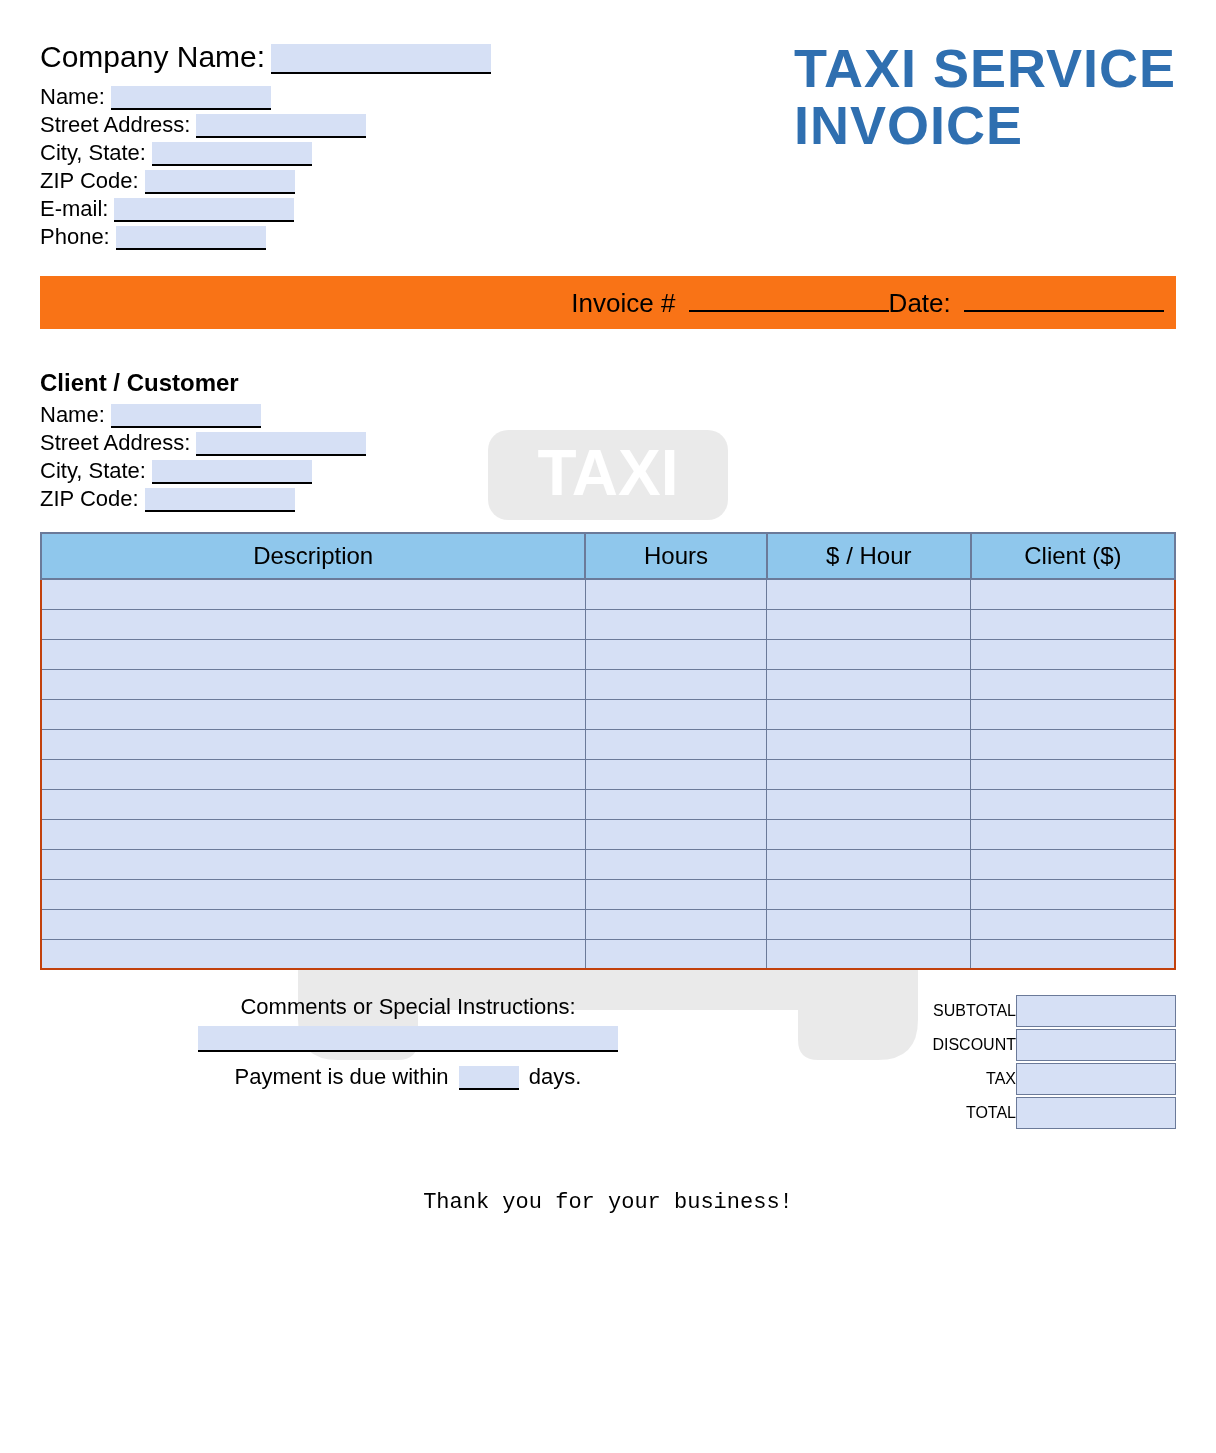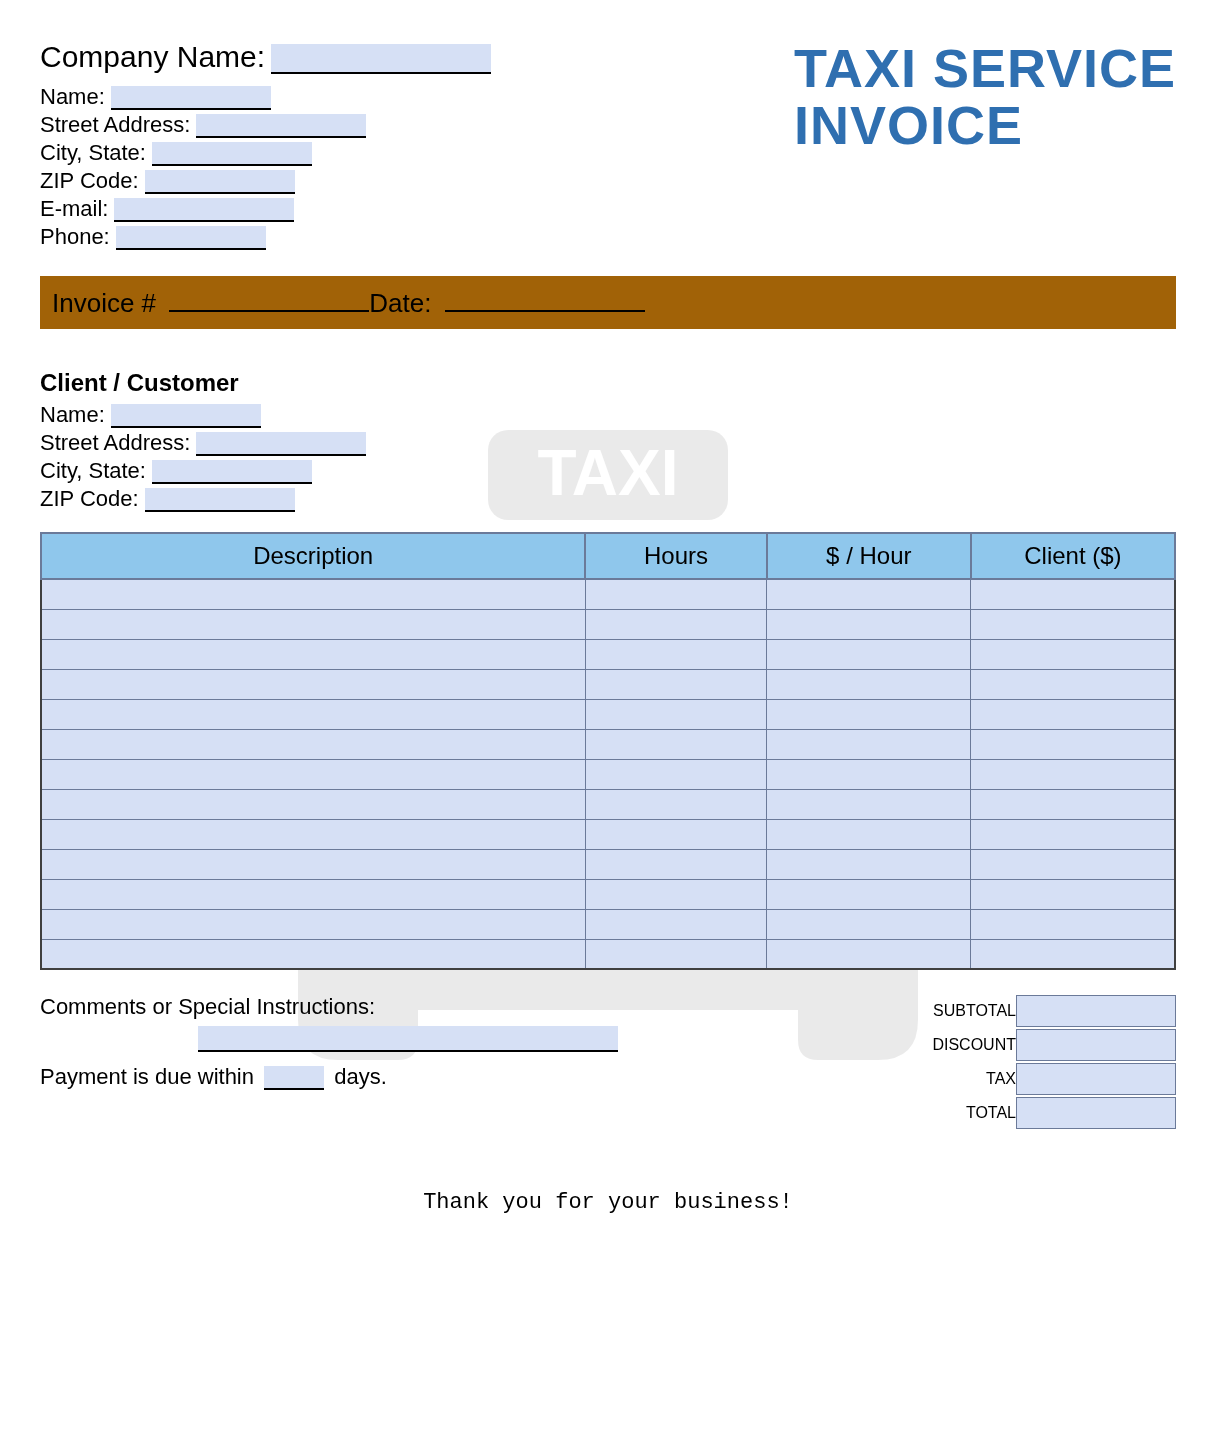--- a/index.html
+++ b/index.html
@@ -36,56 +36,56 @@
   .field-fill-lg { height: 30px; }
   .title-block {
     text-align: left;
     color: #2f6fb0;
     font-weight: bold;
     font-size: 54px;
     line-height: 1.05;
     letter-spacing: 1px;
   }
   .invoice-bar {
-    background: #a16207;
+    background: #f97316;
     margin-top: 24px;
     padding: 10px 12px;
     font-size: 26px;
     display: flex;
-    justify-content: flex-start;
+    justify-content: flex-end;
     align-items: flex-end;
   }
   .invoice-bar .field-fill { background: transparent; border-bottom: 2px solid #000; height: 26px; width: 200px; }
   .client-block { margin-top: 40px; font-size: 22px; }
   .client-heading { font-weight: bold; font-size: 24px; margin-bottom: 5px; }
   table.items {
     width: 100%;
     border-collapse: collapse;
     margin-top: 20px;
-    border: 2px solid #404040;
+    border: 2px solid #c2410c;
   }
   table.items th {
     background: #8fc7ec;
     font-weight: normal;
     font-size: 24px;
     padding: 8px 6px;
     border: 2px solid #6b7a99;
     text-align: center;
   }
   table.items td {
     background: #d6e0f5;
     border: 1px solid #6b7a99;
     height: 30px;
   }
   .col-desc { width: 48%; }
   .col-hours { width: 16%; }
   .col-rate { width: 18%; }
   .col-amount { width: 18%; }
   .footer-row { display: flex; margin-top: 24px; font-size: 22px; }
-  .comments-block { flex: 1; padding-right: 40px; }
+  .comments-block { flex: 1; padding-right: 40px; text-align: center; }
   .comments-fill {
     background: #d6e0f5;
     border-bottom: 2px solid #000;
     height: 26px;
     width: 420px;
     margin: 6px auto 12px auto;
   }
   .days-fill {
     display: inline-block;
     background: #d6e0f5;

